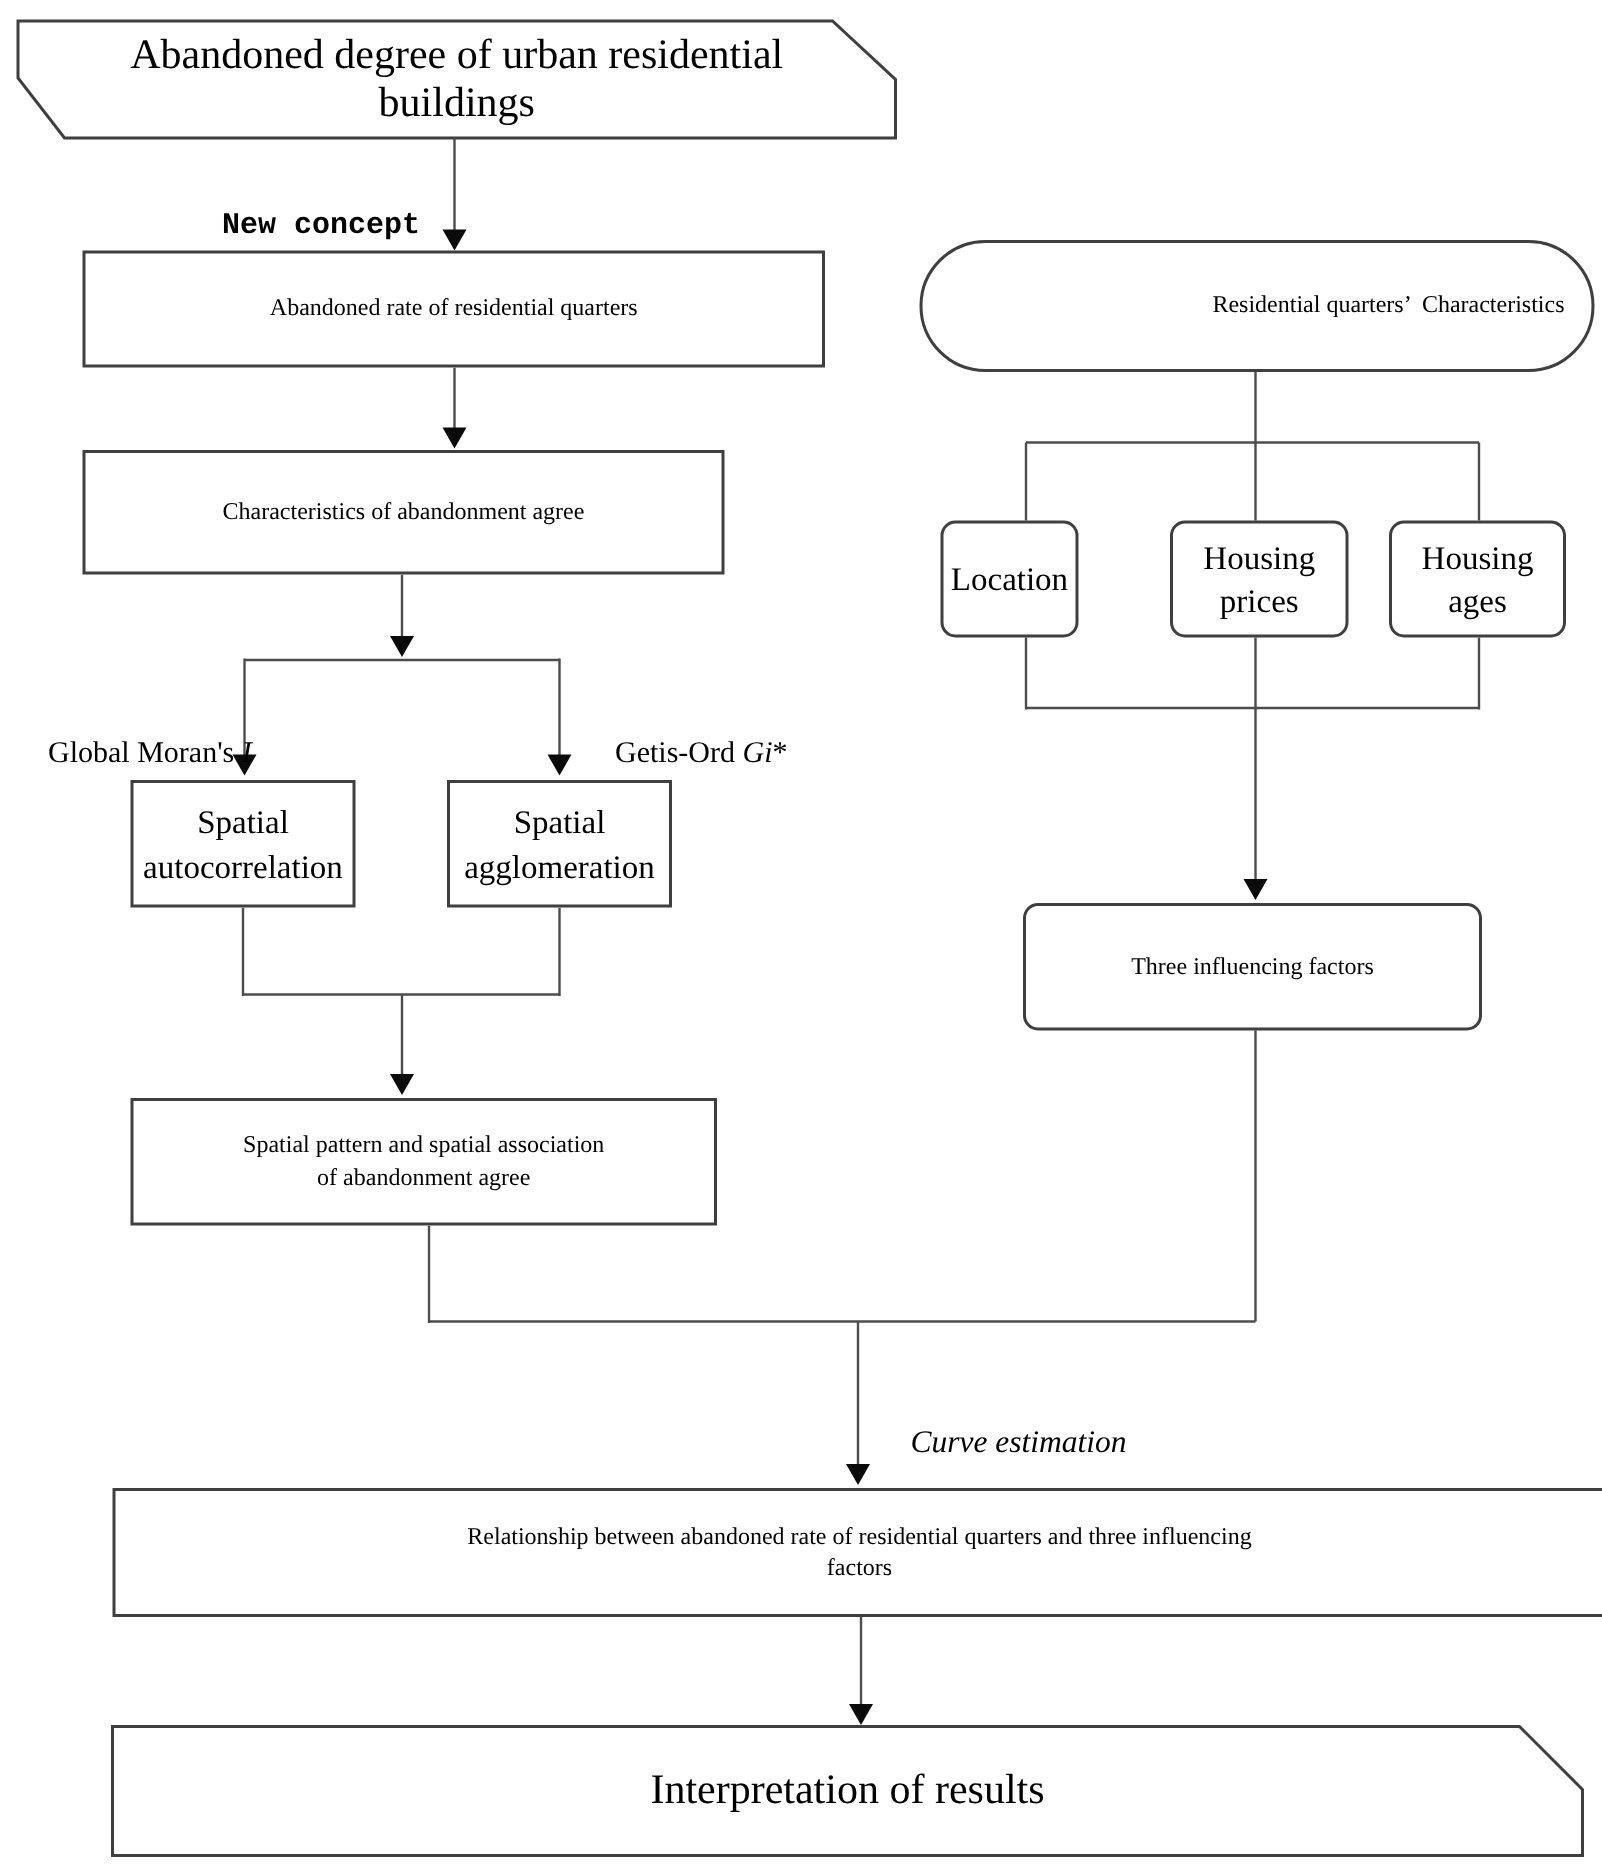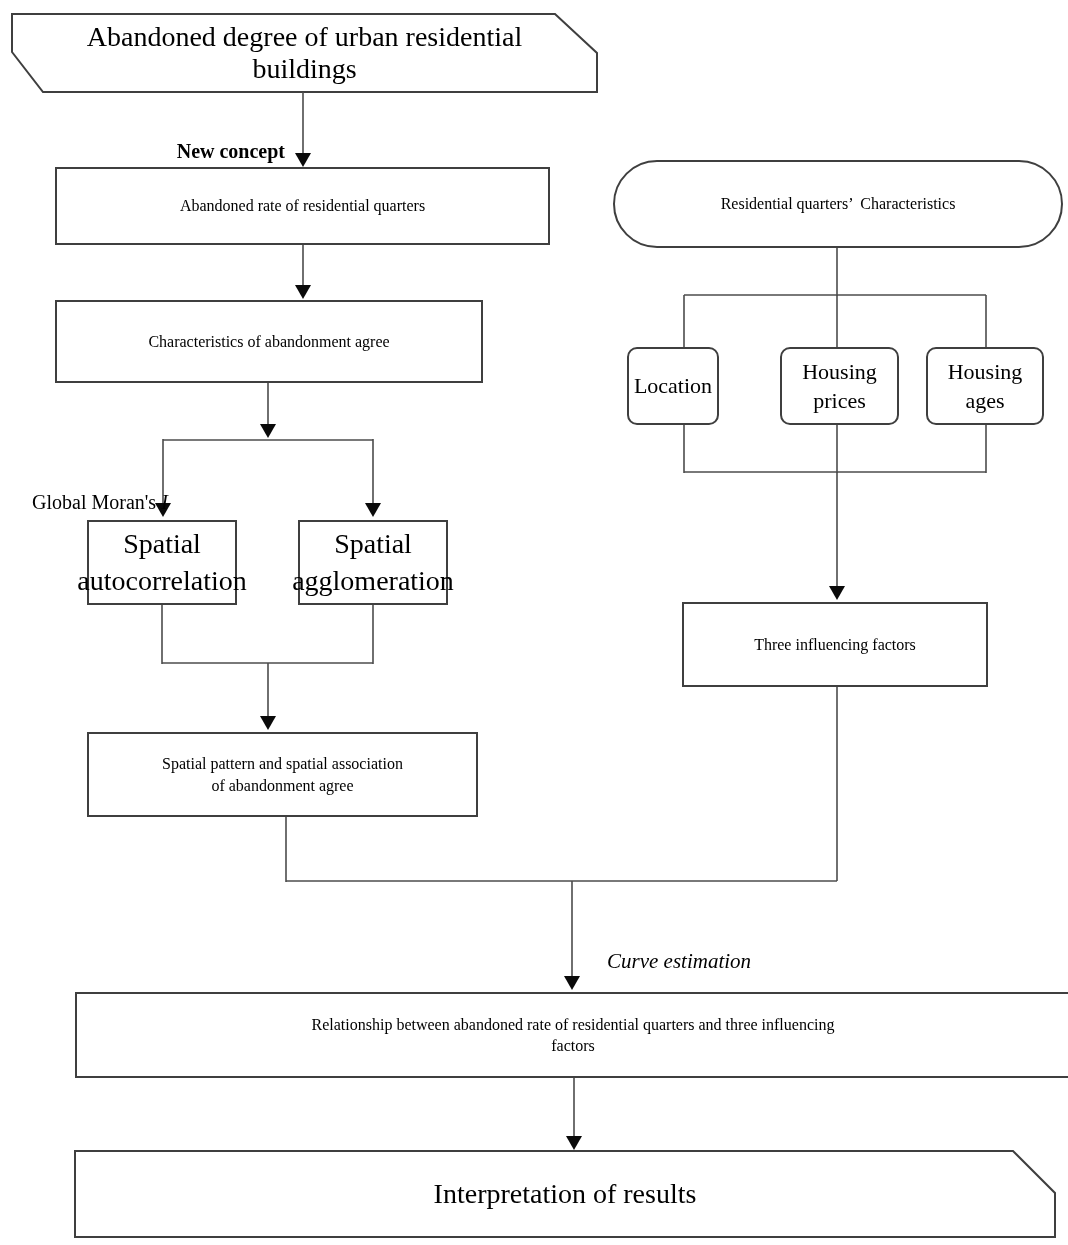--- a/index.html
+++ b/index.html
@@ -25,43 +25,43 @@
     display: flex;
     align-items: center;
     justify-content: center;
     text-align: center;
     font-size: 16px;
     line-height: 1.32;
     white-space: pre-wrap;
     padding: 2px 10px;
   }
   .rounded { border-radius: 10px; }
-  .stadium { border-radius: 46px; padding: 2px 18px; }
-  .small   { padding: 0; font-size: 28px; }
+  .stadium { border-radius: 46px; padding: 2px 18px; justify-content: flex-end; }
+  .small   { padding: 0; font-size: 22px; }
   .wide    { padding: 2px 18px; }
   .card-text {
     position: absolute;
     box-sizing: border-box;
     background: transparent;
     border: none;
     display: flex;
     align-items: center;
     justify-content: center;
     text-align: center;
     font-size: 28px;
     white-space: pre-wrap;
   }
   .edge-label {
     position: absolute;
     font-size: 20px;
     line-height: 1.3;
     white-space: pre;
   }
   .bold { font-weight: bold; }
-  .right { text-align: right; }
+  .right { text-align: center; font-family: Liberation Mono, monospace; }
   .it { font-style: italic; }
 </style>
 </head>
 <body>
 
 <div id="canvas">
 
   <svg id="connector-layer" viewBox="0 0 1068 1245" xmlns="http://www.w3.org/2000/svg">
 
     <polygon points="12,14 555,14 597,53 597,92 43,92 12,52" fill="#ffffff" stroke="#3f3f3f" stroke-width="2"></polygon>
@@ -149,35 +149,38 @@
   <div class="box rounded small" style="left:780px; top:347px; width:119px; height:78px; font-size:22px;">
     <span>Housing
 prices</span>
   </div>
 
   <div class="box rounded small" style="left:926px; top:347px; width:118px; height:78px; font-size:22px;">
     <span>Housing
 ages</span>
   </div>
 
-  <div class="box" style="left:682px; top:602px; width:306px; height:85px;">
+  <div class="box" style="left:682px; top:602px; width:306px; height:85px;border-radius:10px;">
     <span>Three influencing factors</span>
   </div>
 
   <div class="box wide" style="left:75px; top:992px; width:996px; height:86px;">
     <span>Relationship between abandoned rate of residential quarters and three influencing
 factors</span>
   </div>
 
   <div class="edge-label bold right" style="left:95px; top:112px; width:190px;">
     <span>New concept</span>
   </div>
 
   <div class="edge-label" style="left:12px; top:463px; width:150px;">
     <span>Global Moran's </span><span class="it">I</span><span></span>
   </div>
 
+  <div class="edge-label" style="left:390px; top:463px; width:170px;">
+    <span>Getis-Ord </span><span class="it">Gi</span><span>*</span>
+  </div>
 
   <div class="edge-label" style="left:586px; top:921px; width:230px; font-size:21px;font-style:italic;">
     <span>Curve estimation</span>
   </div>
 
 </div>
 
 </body></html>

